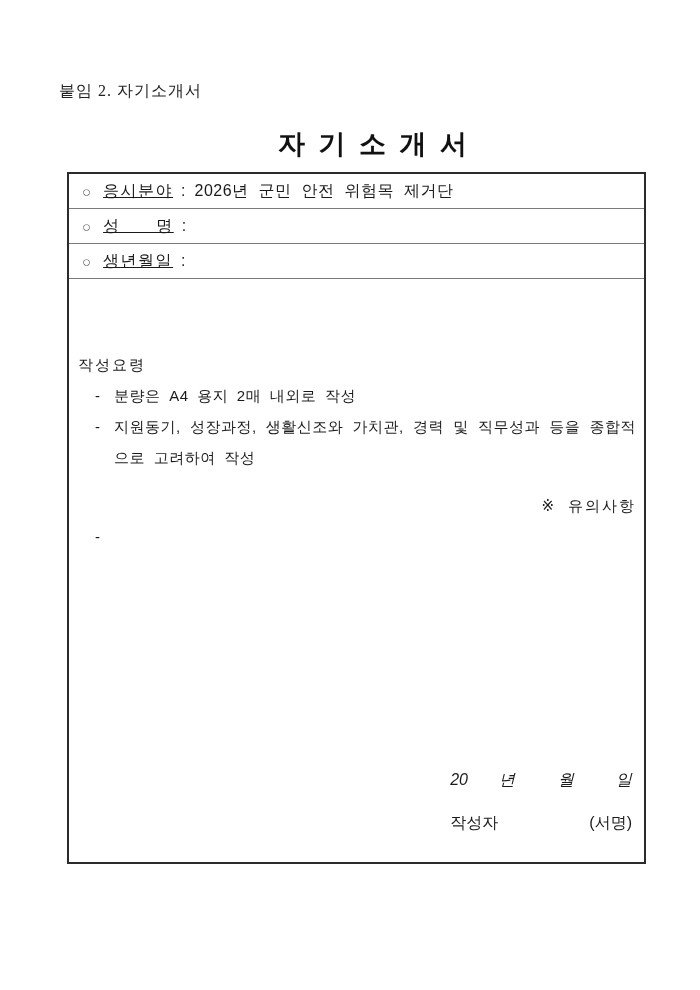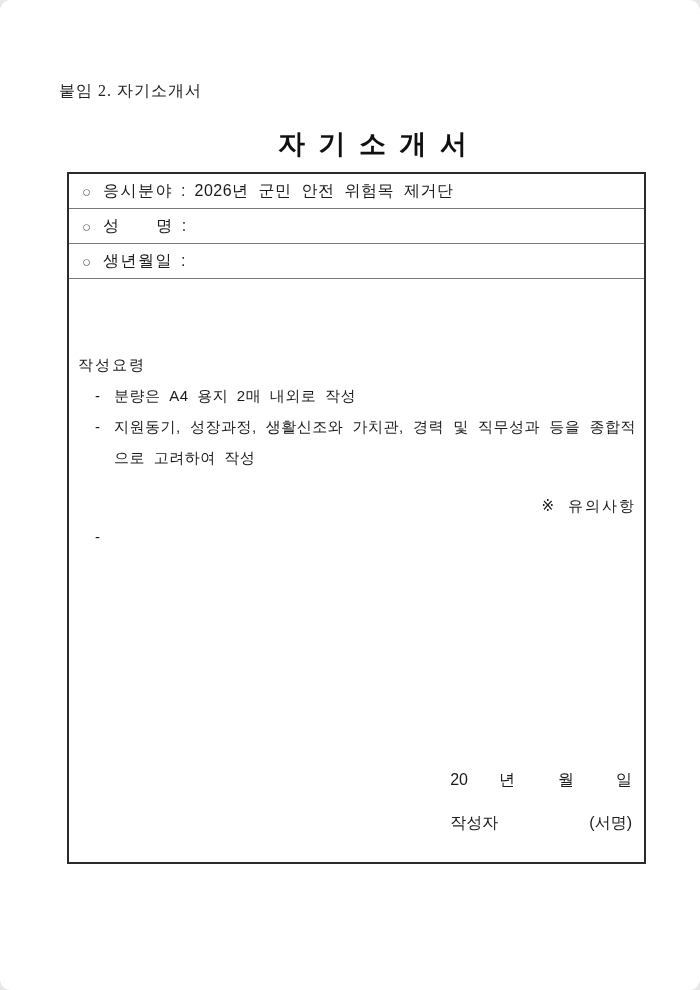--- a/index.html
+++ b/index.html
@@ -6,21 +6,20 @@
   html, body { margin: 0; padding: 0; background: #e8e8e8; }
   .page {
     position: relative;
     width: 700px;
     height: 990px;
     margin: 0 auto;
     background: #ffffff;
     overflow: hidden;
     color: #1f1f1f;
     font-family: "Liberation Sans", "DejaVu Sans", sans-serif;
-    border-radius: 11px;
   }
 
   
   .attachment-label {
     position: absolute;
     left: 59px;
     top: 81px;
     font-family: "Liberation Serif", "DejaVu Serif", serif;
     font-size: 16px;
     letter-spacing: 1px;
@@ -64,20 +63,21 @@
   }
   .field-row .bullet {
     color: #6b6b6b;
     font-size: 15px;
     margin-right: 12px;
     line-height: 1;
   }
   .field-row .label {
     white-space: pre;
     letter-spacing: 1.5px;
+    text-decoration: underline;
   }
   .field-row .colon { margin: 0 9px 0 8px; color: #2a2a2a; }
   .field-row .value { letter-spacing: 0.5px; word-spacing: 5px; }
 
   
   .body-cell {
     position: relative;
     height: 581px;
     padding: 71px 8px 0 9px;
     font-size: 15px;
@@ -113,20 +113,21 @@
     top: 491px;
     text-align: right;
     font-size: 16px;
     color: #1a1a1a;
   }
   .date-line {
     display: flex;
     justify-content: flex-end;
     align-items: flex-end;
     line-height: 20px;
+    font-style: italic;
   }
   .date-line .d-year  { margin-left: 31px; }
   .date-line .d-month { margin-left: 43px; }
   .date-line .d-day   { margin-left: 42px; }
   .sig-line {
     margin-top: 23px;
     display: flex;
     justify-content: flex-end;
     line-height: 20px;
   }

